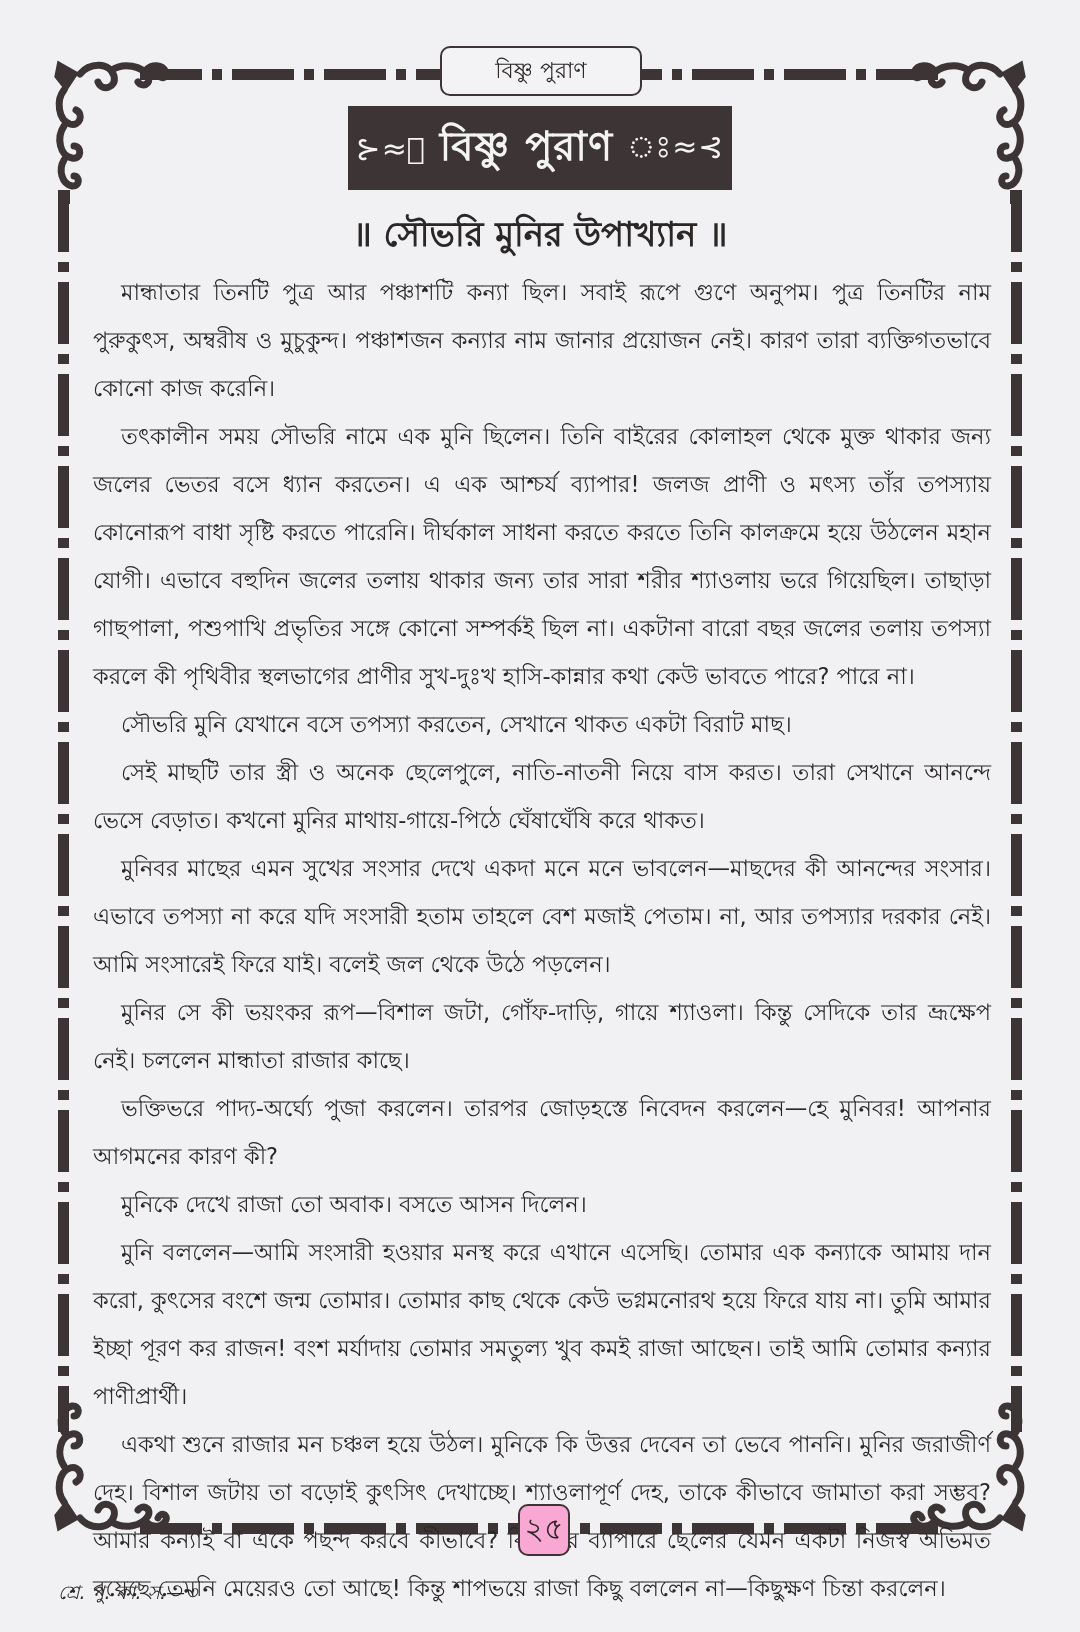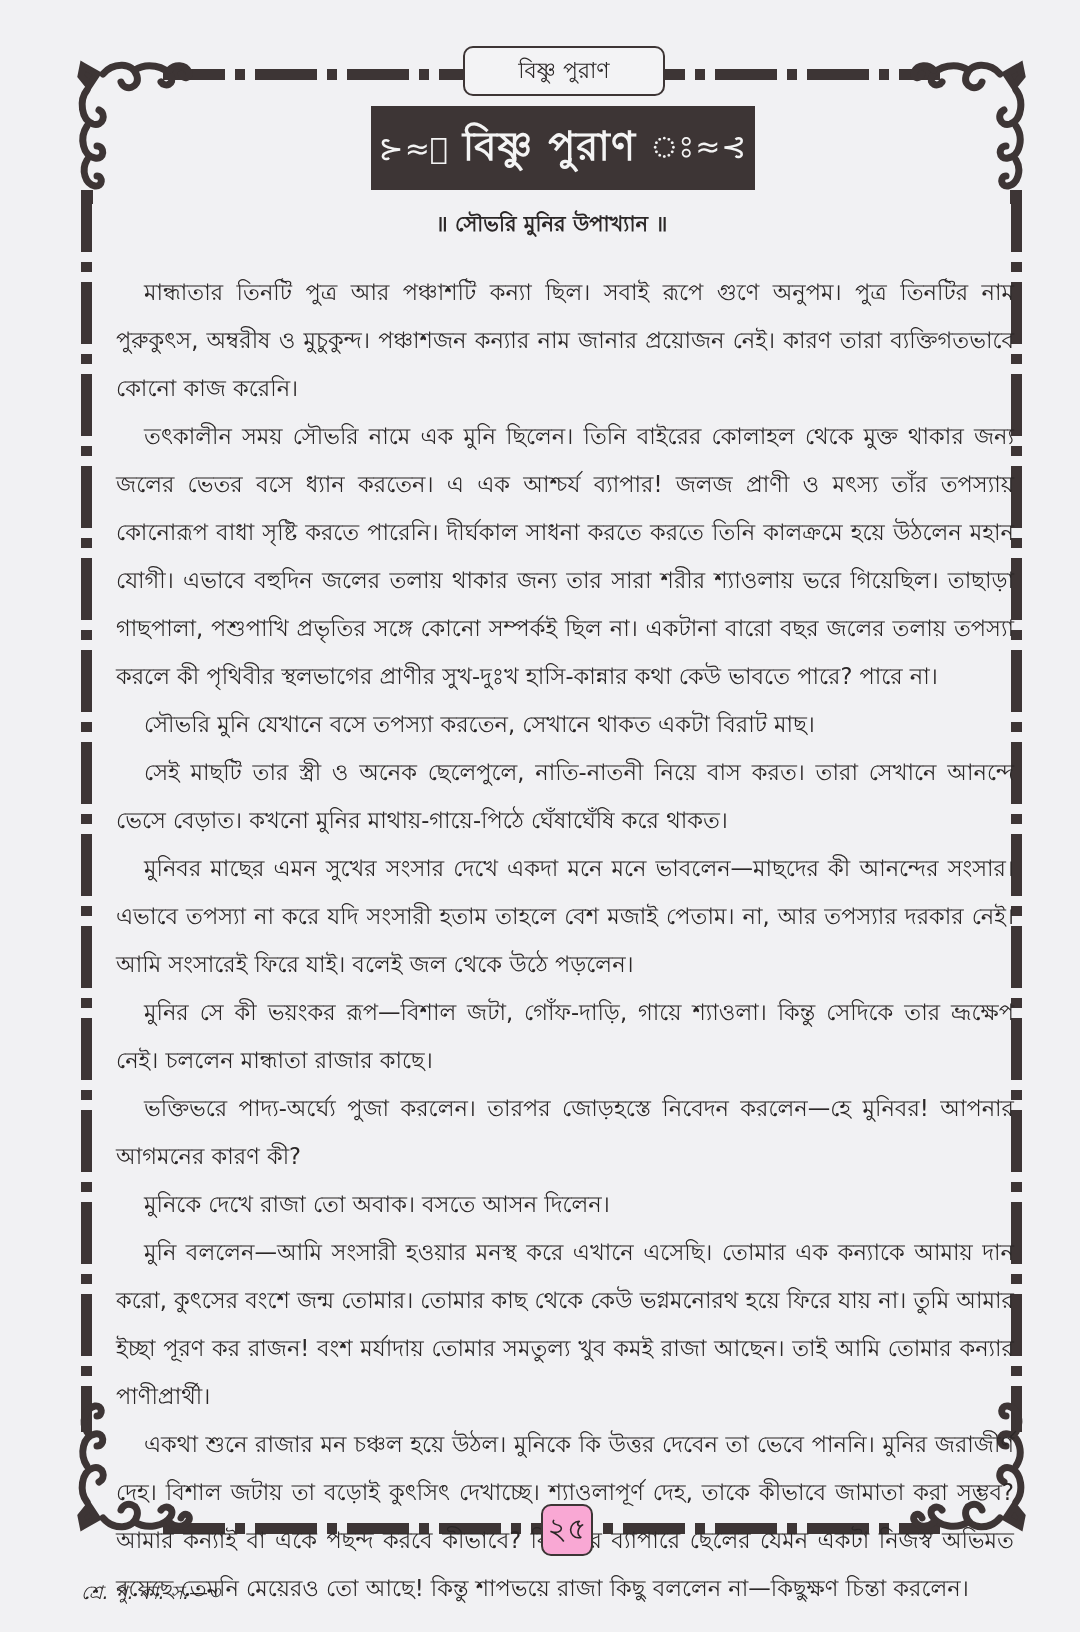--- a/index.html
+++ b/index.html
@@ -2,21 +2,21 @@
 <html><head>
 <meta charset="utf-8">
 <style>
   html, body { margin: 0; padding: 0; }
   body {
     width: 1080px; height: 1632px; position: relative; overflow: hidden;
     background: #f1f1f3;
     font-family: "DejaVu Sans", "Liberation Sans", sans-serif;
     color: #2b2727;
   }
-  .page { position: absolute; inset: 0; margin-left: 23px; }
+  .page { position: absolute; inset: 0; }
 
   
   .hline { position: absolute; height: 11px;
     background: repeating-linear-gradient(90deg, var(--bc) 0 62px, transparent 62px 72px, var(--bc) 72px 82px, transparent 82px 92px); }
   .vline { position: absolute; width: 11px;
     background: repeating-linear-gradient(180deg, var(--bc) 0 62px, transparent 62px 72px, var(--bc) 72px 82px, transparent 82px 92px); }
   .top-line { top: 69px; left: 140px; right: 140px; }
   .bot-line { top: 1523px; left: 140px; right: 140px; }
   .left-line { left: 58px; top: 190px; bottom: 200px; }
   .right-line { right: 58px; top: 190px; bottom: 200px; }
@@ -38,21 +38,21 @@
   .title-banner {
     position: absolute; left: 348px; top: 106px; width: 384px; height: 84px;
     background: var(--bc); color: #f4f4f4;
     display: flex; align-items: center; justify-content: center; gap: 14px;
     font-size: 40px; font-weight: bold; letter-spacing: 1px;
   }
   .title-banner .orn { font-size: 30px; font-weight: normal; }
 
   .subtitle {
     position: absolute; left: 0; right: 0; top: 208px; text-align: center;
-    font-size: 21px; font-weight: bold; color: #2b2727;
+    font-size: 34px; font-weight: bold; color: #2b2727;
   }
 
   .body-text {
     position: absolute; left: 93px; width: 898px; top: 268px;
     font-size: 22.5px; line-height: 48px; text-align: justify;
   }
   .body-text p { margin: 0; text-indent: 28px; }
 
   .page-number {
     position: absolute; left: 518px; top: 1504px; width: 48px; height: 48px;

